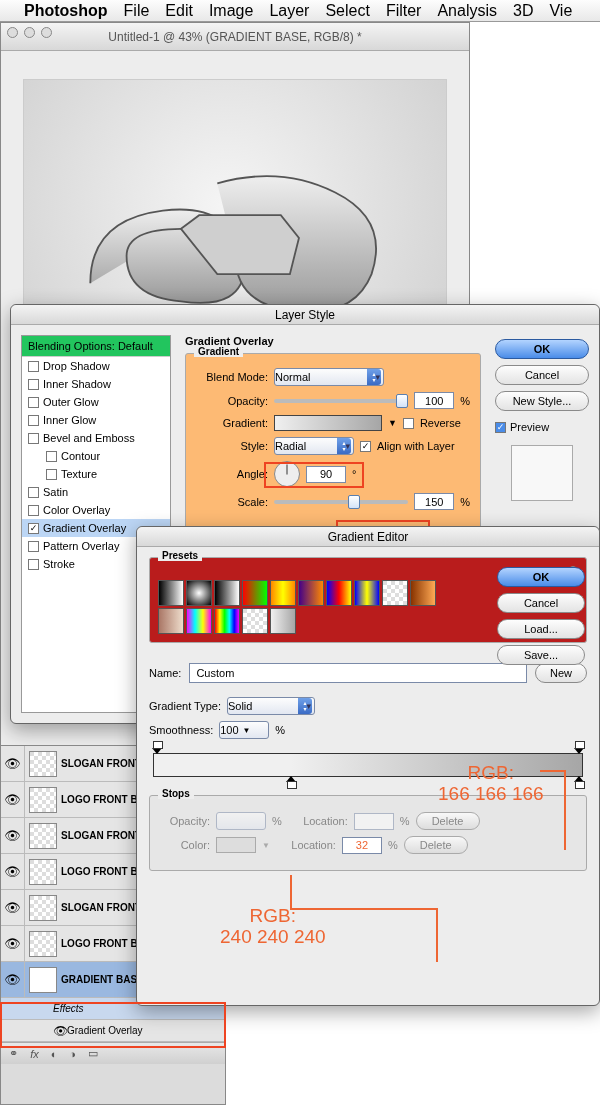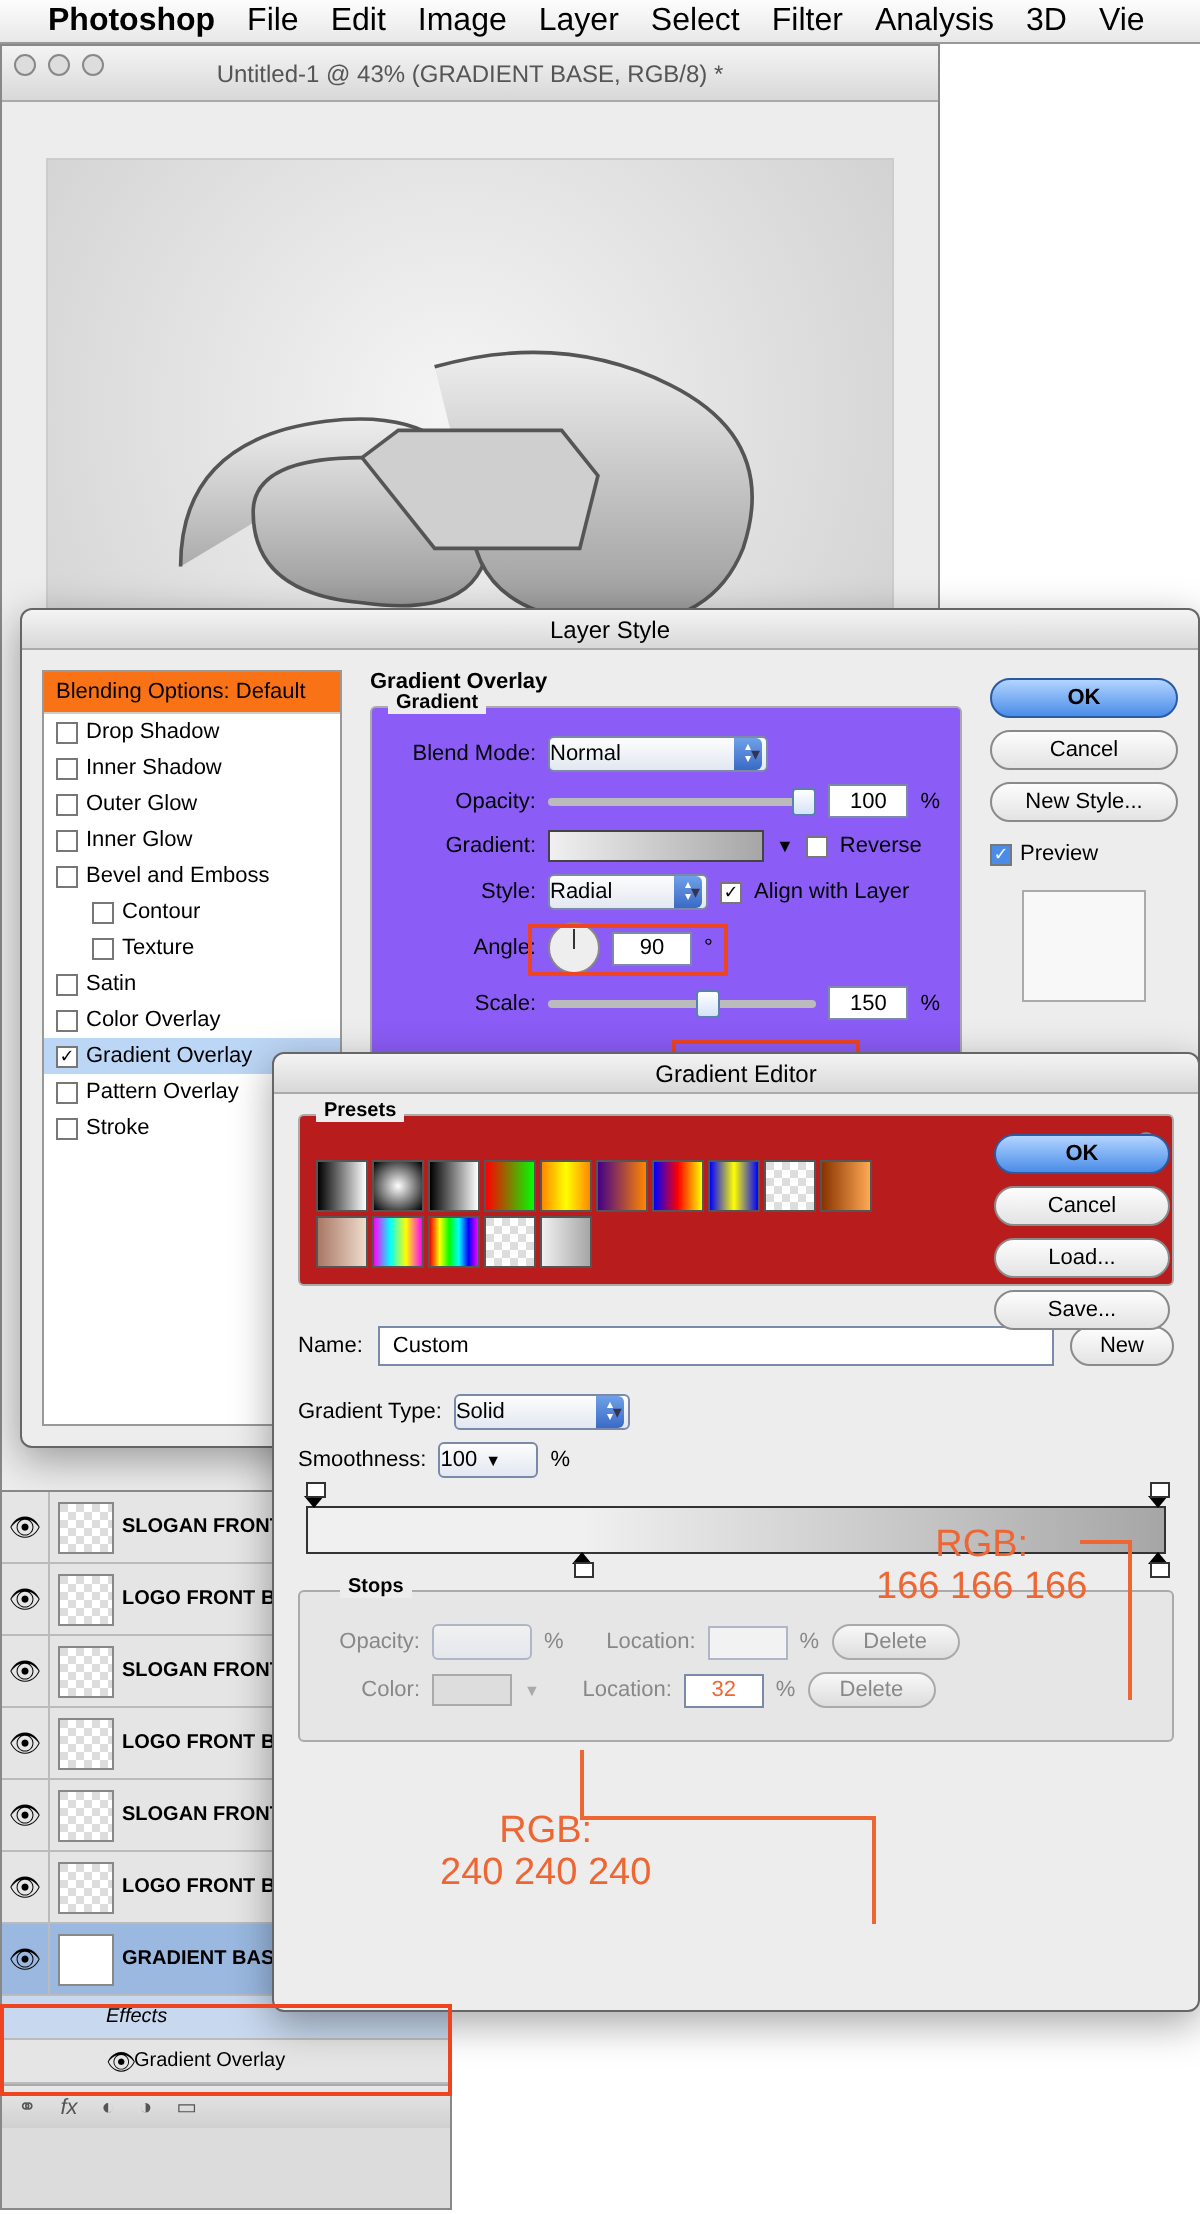--- a/index.html
+++ b/index.html
@@ -17,27 +17,27 @@
 .tl { width: 11px; height: 11px; border-radius: 50%; border: 1px solid #888; background: #ddd; }
 .canvas { margin: 28px 22px; height: 300px; background: radial-gradient(circle at 48% 42%, #f5f5f5, #cfcfcf); border: 1px solid #ccc; display: flex; align-items: center; justify-content: center; }
 .canvas svg { width: 86%; }
 
 
 .layerstyle { position: absolute; left: 10px; top: 304px; width: 590px; height: 420px; background: #ededed; border: 1px solid #666; border-radius: 6px; box-shadow: 0 6px 20px rgba(0,0,0,.35); }
 .dlgtitle { height: 20px; background: linear-gradient(#f4f4f4,#d8d8d8); border-bottom: 1px solid #aaa; text-align: center; line-height: 20px; font-size: 12px; border-radius: 6px 6px 0 0; }
 .ls-body { display: flex; height: calc(100% - 20px); }
 .ls-left { width: 150px; border: 1px solid #999; background: #fff; margin: 10px 0 10px 10px; display: flex; flex-direction: column; }
 .ls-left .hdr { padding: 4px 6px; border-bottom: 1px solid #ccc; background: #f8f8f8; }
-.ls-left .blending { padding: 4px 6px; background: #f97316; border-bottom: 1px solid #ccc; }
+.ls-left .blending { padding: 4px 6px; background: #22c55e; border-bottom: 1px solid #ccc; }
 .ls-left .row { display: flex; align-items: center; gap: 4px; padding: 3px 6px; cursor: default; }
 .ls-left .row.sel { background: #bcd6f5; }
 .ls-left .row.indent { padding-left: 24px; }
 .chk { width: 11px; height: 11px; border: 1px solid #777; background: #fff; display: inline-flex; align-items: center; justify-content: center; font-size: 9px; color: #000; }
 .ls-mid { flex: 1; padding: 10px 14px; position: relative; }
-.groupbox { border: 1px solid #aaa; border-radius: 3px; padding: 8px 10px 14px; position: relative; background: #8b5cf6; }
+.groupbox { border: 1px solid #aaa; border-radius: 3px; padding: 8px 10px 14px; position: relative; background: #fdba74; }
 .groupbox .legend { position: absolute; top: -8px; left: 8px; background: #ededed; padding: 0 4px; font-size: 10px; font-weight: bold; }
 .form-row { display: flex; align-items: center; margin: 6px 0; gap: 6px; }
 .form-row .lbl { width: 72px; text-align: right; }
 .select { height: 18px; background: linear-gradient(#fdfdfd,#e2e7f1); border: 1px solid #7a8aa8; border-radius: 3px; padding: 0 16px 0 0; position: relative; display: inline-flex; align-items: center; }
 .select::after { content: "▾"; position: absolute; right: 3px; color: #335; font-size: 9px; }
 .select.compact::after { content: ""; }
 .select.compact { padding-right: 4px; }
 .select .arrows { position: absolute; right: 2px; top: 0; width: 14px; height: 100%; background: linear-gradient(#6fa0e8,#3a6bc5); border-radius: 0 3px 3px 0; display: flex; flex-direction: column; align-items: center; justify-content: center; color: #fff; font-size: 6px; line-height: 6px; }
 .numfield { width: 40px; height: 17px; border: 1px solid #7a8aa8; background: #fff; text-align: center; font-size: 11px; }
 .slider { flex: 1; height: 4px; background: #bbb; position: relative; border-radius: 2px; }
@@ -67,21 +67,21 @@
 .stop-top, .stop-bot { position: absolute; width: 10px; height: 12px; }
 .stop-top { top: -12px; }
 .stop-bot { bottom: -12px; }
 .stop-top::before, .stop-bot::before { content: ""; position: absolute; left: 0; width: 0; height: 0; border-left: 5px solid transparent; border-right: 5px solid transparent; }
 .stop-top::before { bottom: 0; border-top: 6px solid #000; }
 .stop-bot::before { top: 0; border-bottom: 6px solid #000; }
 .stop-top::after, .stop-bot::after { content: ""; position: absolute; left: 1px; width: 8px; height: 6px; background: #fff; border: 1px solid #333; }
 .stop-top::after { top: -1px; }
 .stop-bot::after { bottom: -1px; }
 .stops-box { border: 1px solid #aaa; border-radius: 3px; padding: 10px; background: #e6e6e6; margin-top: 18px; position: relative; }
-.stops-box .legend { position: absolute; top: -8px; left: 20px; background: #ededed; padding: 0 4px; font-size: 10px; font-weight: bold; }
+.stops-box .legend { position: absolute; top: -8px; left: 8px; background: #ededed; padding: 0 4px; font-size: 10px; font-weight: bold; }
 .stops-row { display: flex; align-items: center; gap: 6px; margin: 6px 0; color: #888; }
 .delbtn { width: 64px; height: 18px; border-radius: 9px; background: linear-gradient(#f8f8f8,#ddd); border: 1px solid #aaa; text-align: center; line-height: 16px; color: #888; }
 .annot { position: absolute; color: #e63; font-family: "Gill Sans", sans-serif; font-size: 19px; z-index: 20; line-height: 1.1; text-align: center; pointer-events: none; }
 .annot-line { position: absolute; background: #e63; z-index: 19; pointer-events: none; }
 
 
 .layerspanel { position: absolute; left: 0; top: 745px; width: 226px; height: 360px; background: #dcdcdc; border: 1px solid #888; z-index: 3; }
 .lp-row { display: flex; align-items: center; height: 36px; border-bottom: 1px solid #bbb; background: #e5e5e5; }
 .lp-row.small { height: 22px; }
 .lp-row.sel { background: #9ab8e0; }

